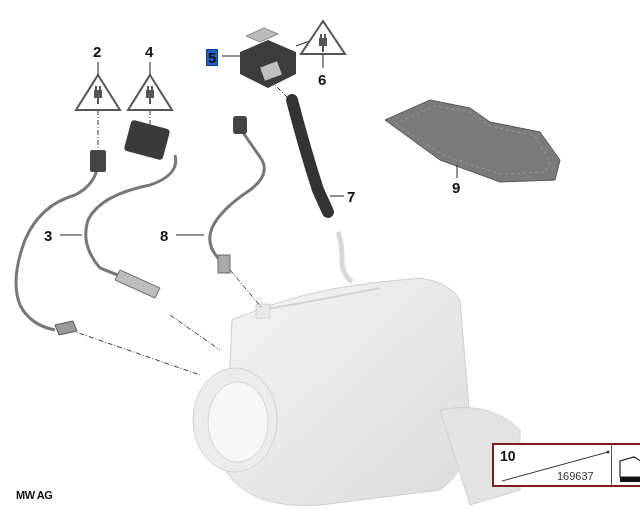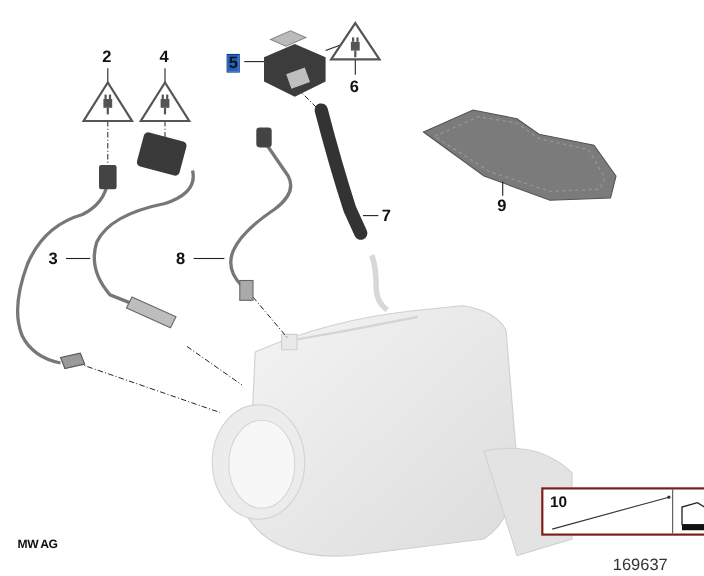--- a/index.html
+++ b/index.html
@@ -1,21 +1,21 @@
 <!DOCTYPE html>
 <html><head>
 <meta charset="utf-8">
 <style>
   html, body { margin:0; padding:0; background:#ffffff; }
   body { width:640px; height:524px; position:relative; overflow:hidden; font-family:"Liberation Sans", sans-serif; }
   svg.diagram { position:absolute; left:0; top:0; }
   .callout { position:absolute; font-weight:bold; font-size:15px; color:#111; line-height:1; }
   .callout.hl { background:#1f63c6; color:#111; outline:1px solid #0b3d8a; padding:0 1px; }
   .footer-left { position:absolute; left:16px; top:489px; font-size:11px; color:#111; font-weight:bold; letter-spacing:-0.5px; }
-  .ref-num { position:absolute; left:557px; top:505px; font-size:15px; color:#333; }
+  .ref-num { position:absolute; left:557px; top:470px; font-size:11px; color:#333; }
   .legend-box { position:absolute; left:445px; top:443px; width:186px; height:40px; border:2px solid #7f1d1d; background:#fff;margin-left:47px; }
   .legend-num { position:absolute; left:6px; top:3px; font-weight:bold; font-size:14px; color:#111; }
   .legend-divider { position:absolute; left:117px; top:0; width:1px; height:40px; background:#555; }
 </style>
 </head>
 <body>
 
 <svg class="diagram" width="640" height="524" viewBox="0 0 640 524">
   <defs>
     <linearGradient id="dpf" x1="0" y1="0" x2="1" y2="1">

